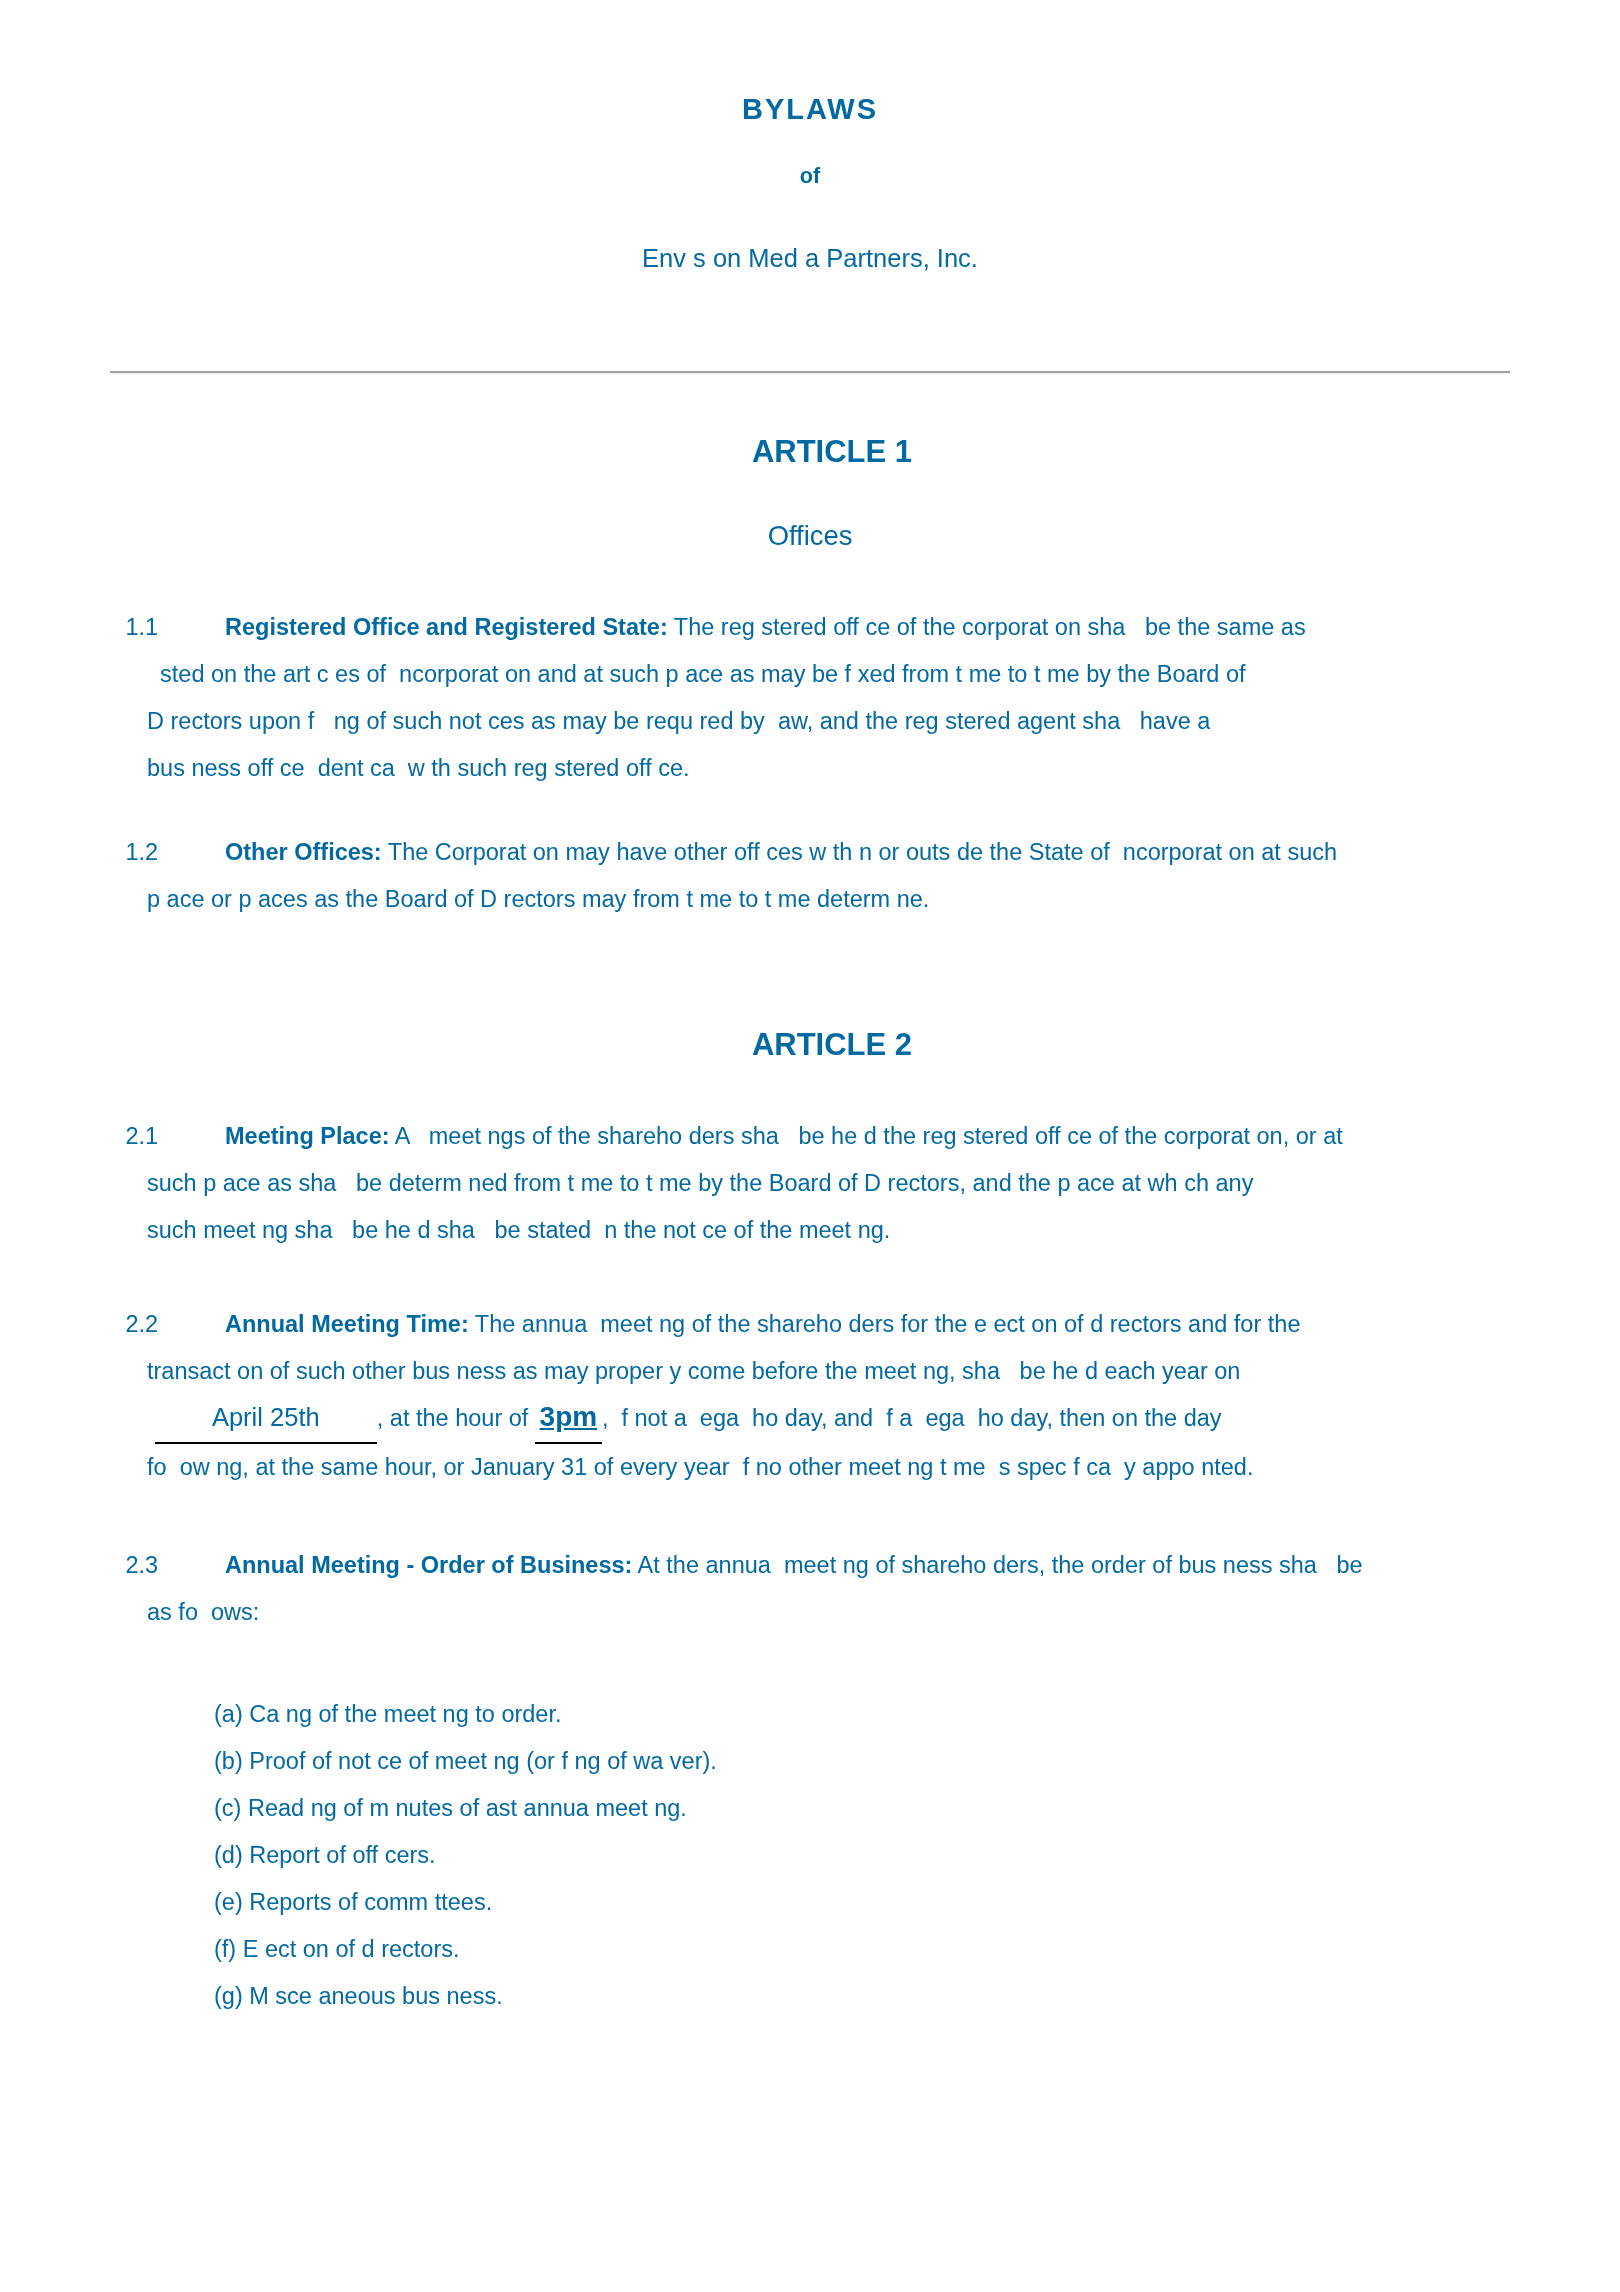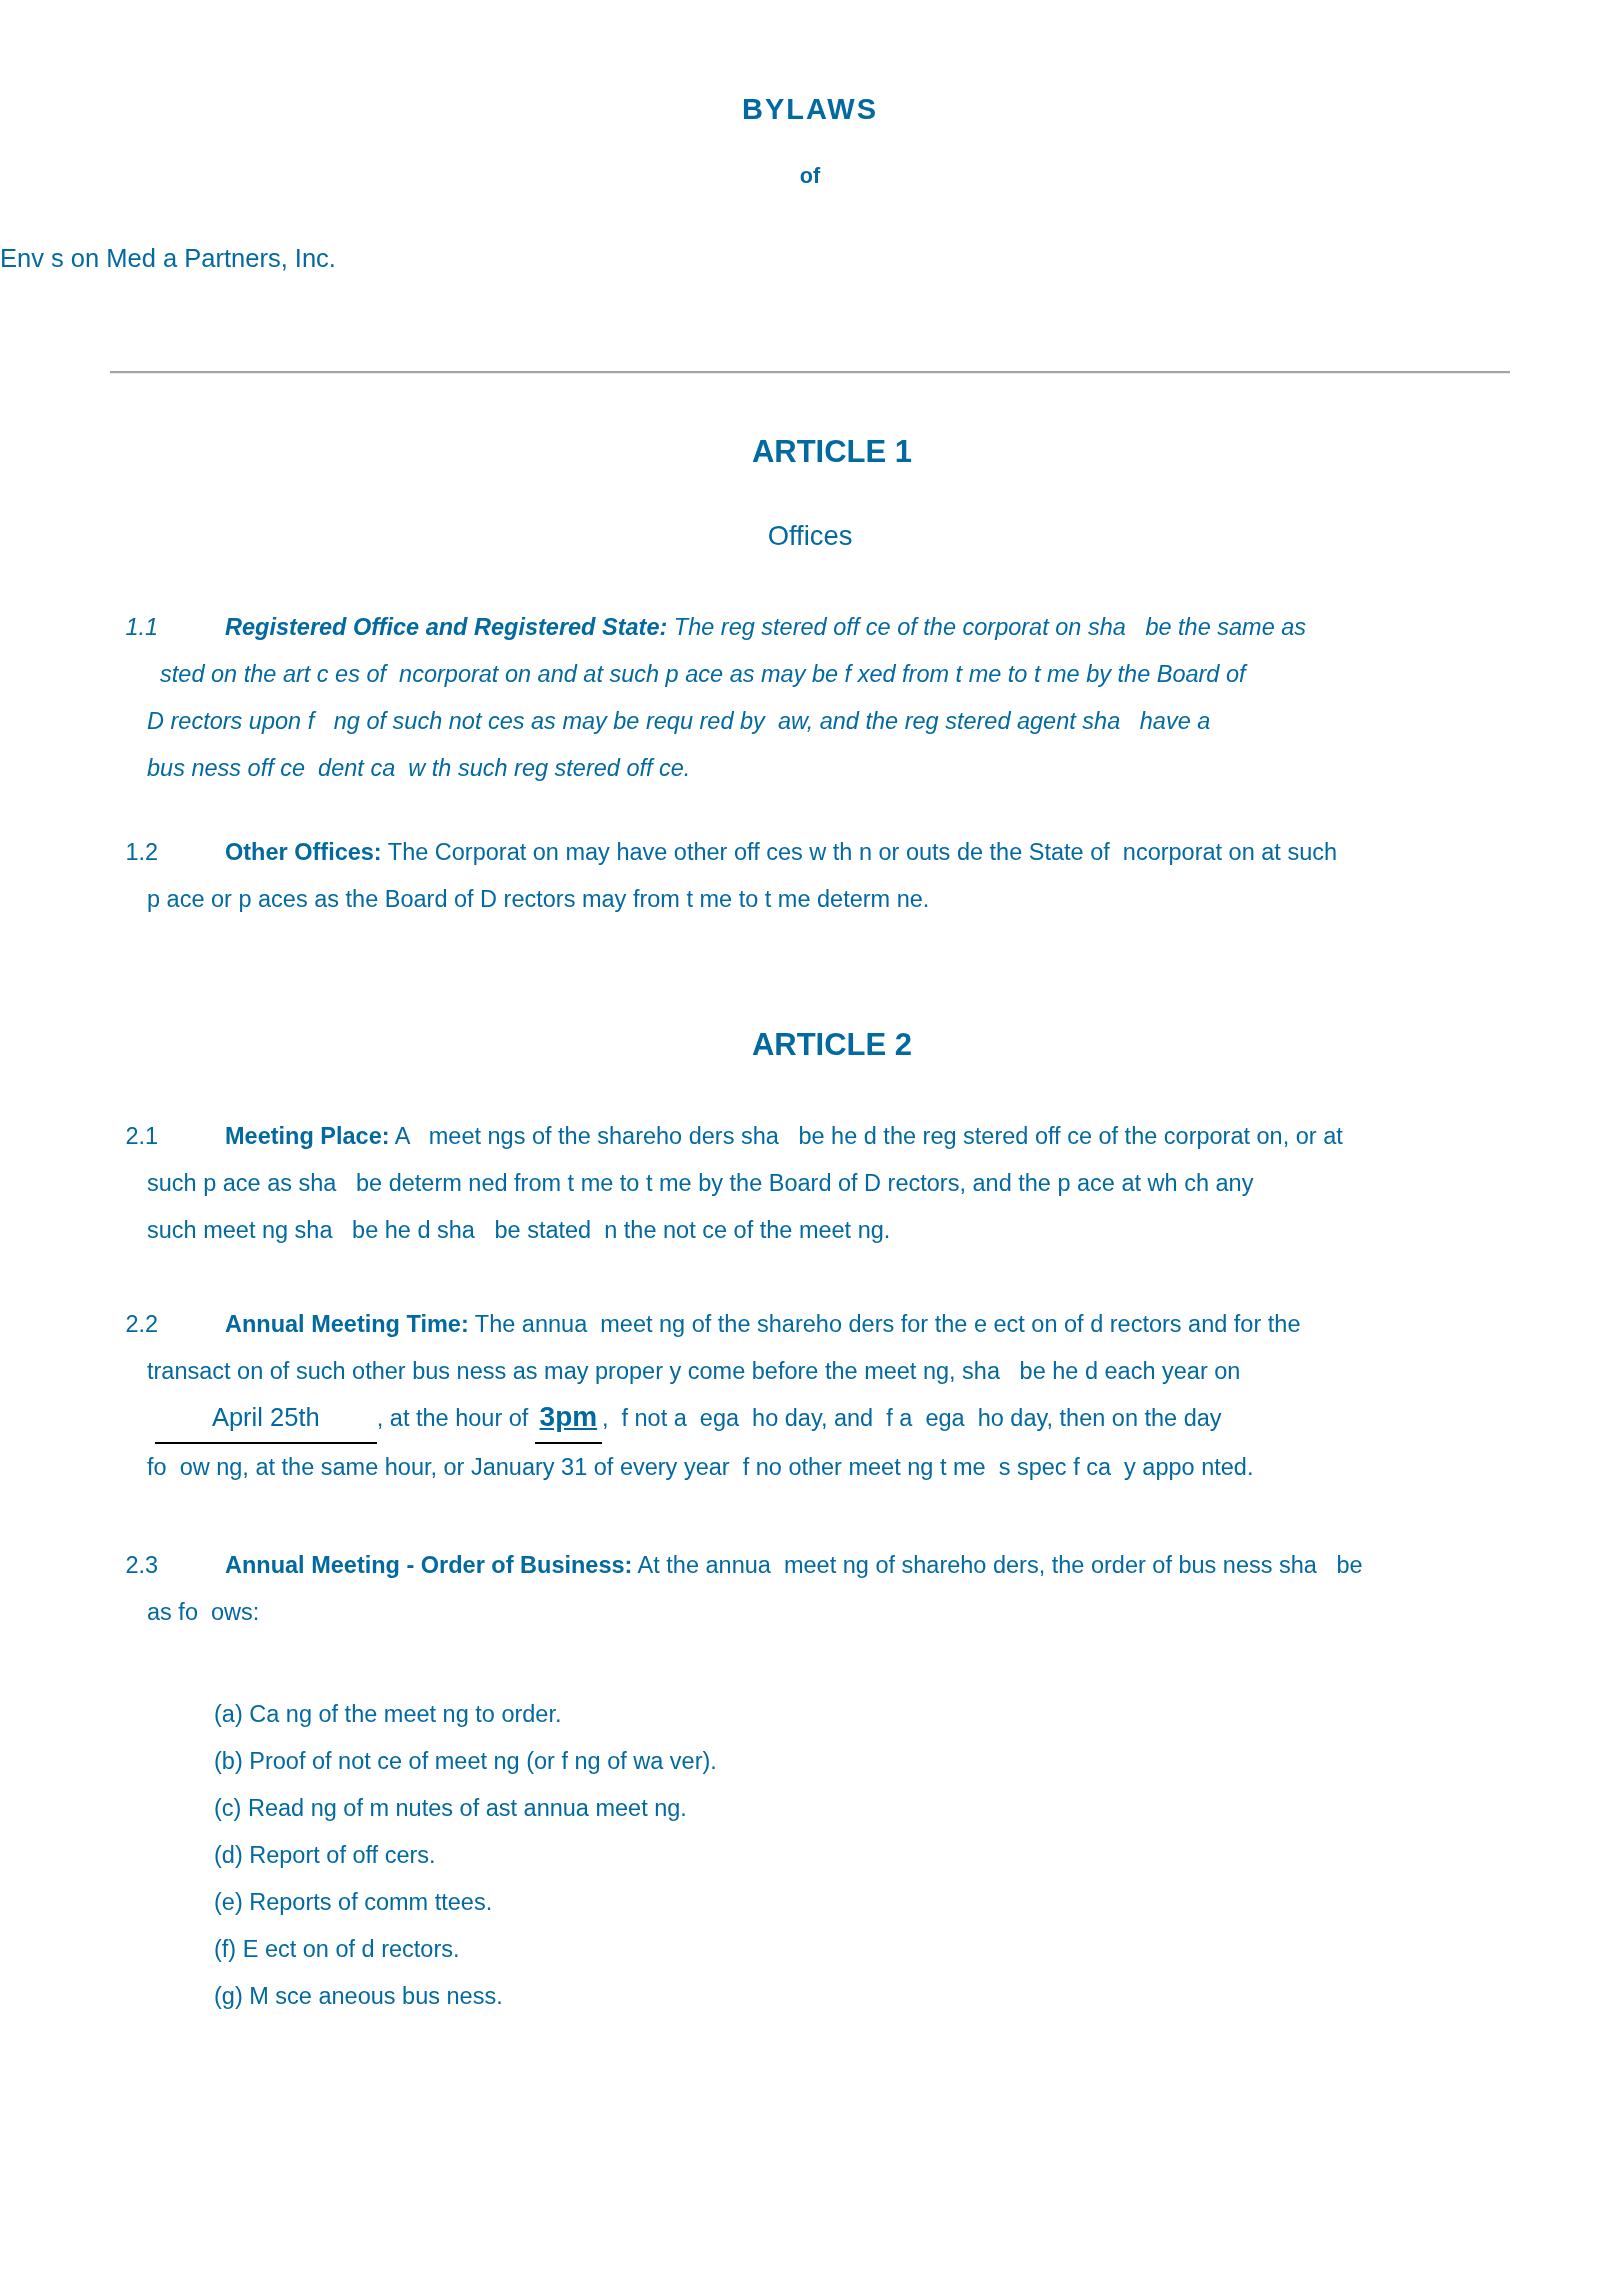--- a/index.html
+++ b/index.html
@@ -22,20 +22,21 @@
   }
   .doc-of {
     margin-top: 35px;
     text-align: center;
     font-size: 21.6px;
     font-weight: bold;
     line-height: 27.4px;
   }
   .doc-company {
     margin-top: 53px;
+    text-align: center;
     font-size: 25.5px;
     line-height: 33px;
   }
   .rule {
     margin: 96px 110px 0 110px;
     height: 0;
     border: none;
     border-top: 2.9px solid #a3a3a3;
     box-shadow: 0 1px 0 #ececec;
   }
@@ -57,21 +58,21 @@
   .sub2 { margin-top: 49px; }
   .sec {
     position: relative;
     margin-left: 147px;
     margin-right: 147px;
     font-size: 23.5px;
     line-height: 47px;
     text-indent: 78px;
     white-space: pre-wrap;
   }
-  .sec-11 { margin-top: 51px; font-style: italic; }
+  .sec-11 { margin-top: 51px; }
   .sec-12 { margin-top: 37px; }
   .sec-21 { margin-top: 49px; }
   .sec-22 { margin-top: 47px; }
   .sec-23 { margin-top: 51px; }
   .secnum {
     position: absolute;
     left: -21.6px;
     top: 0;
     text-indent: 0;
   }

